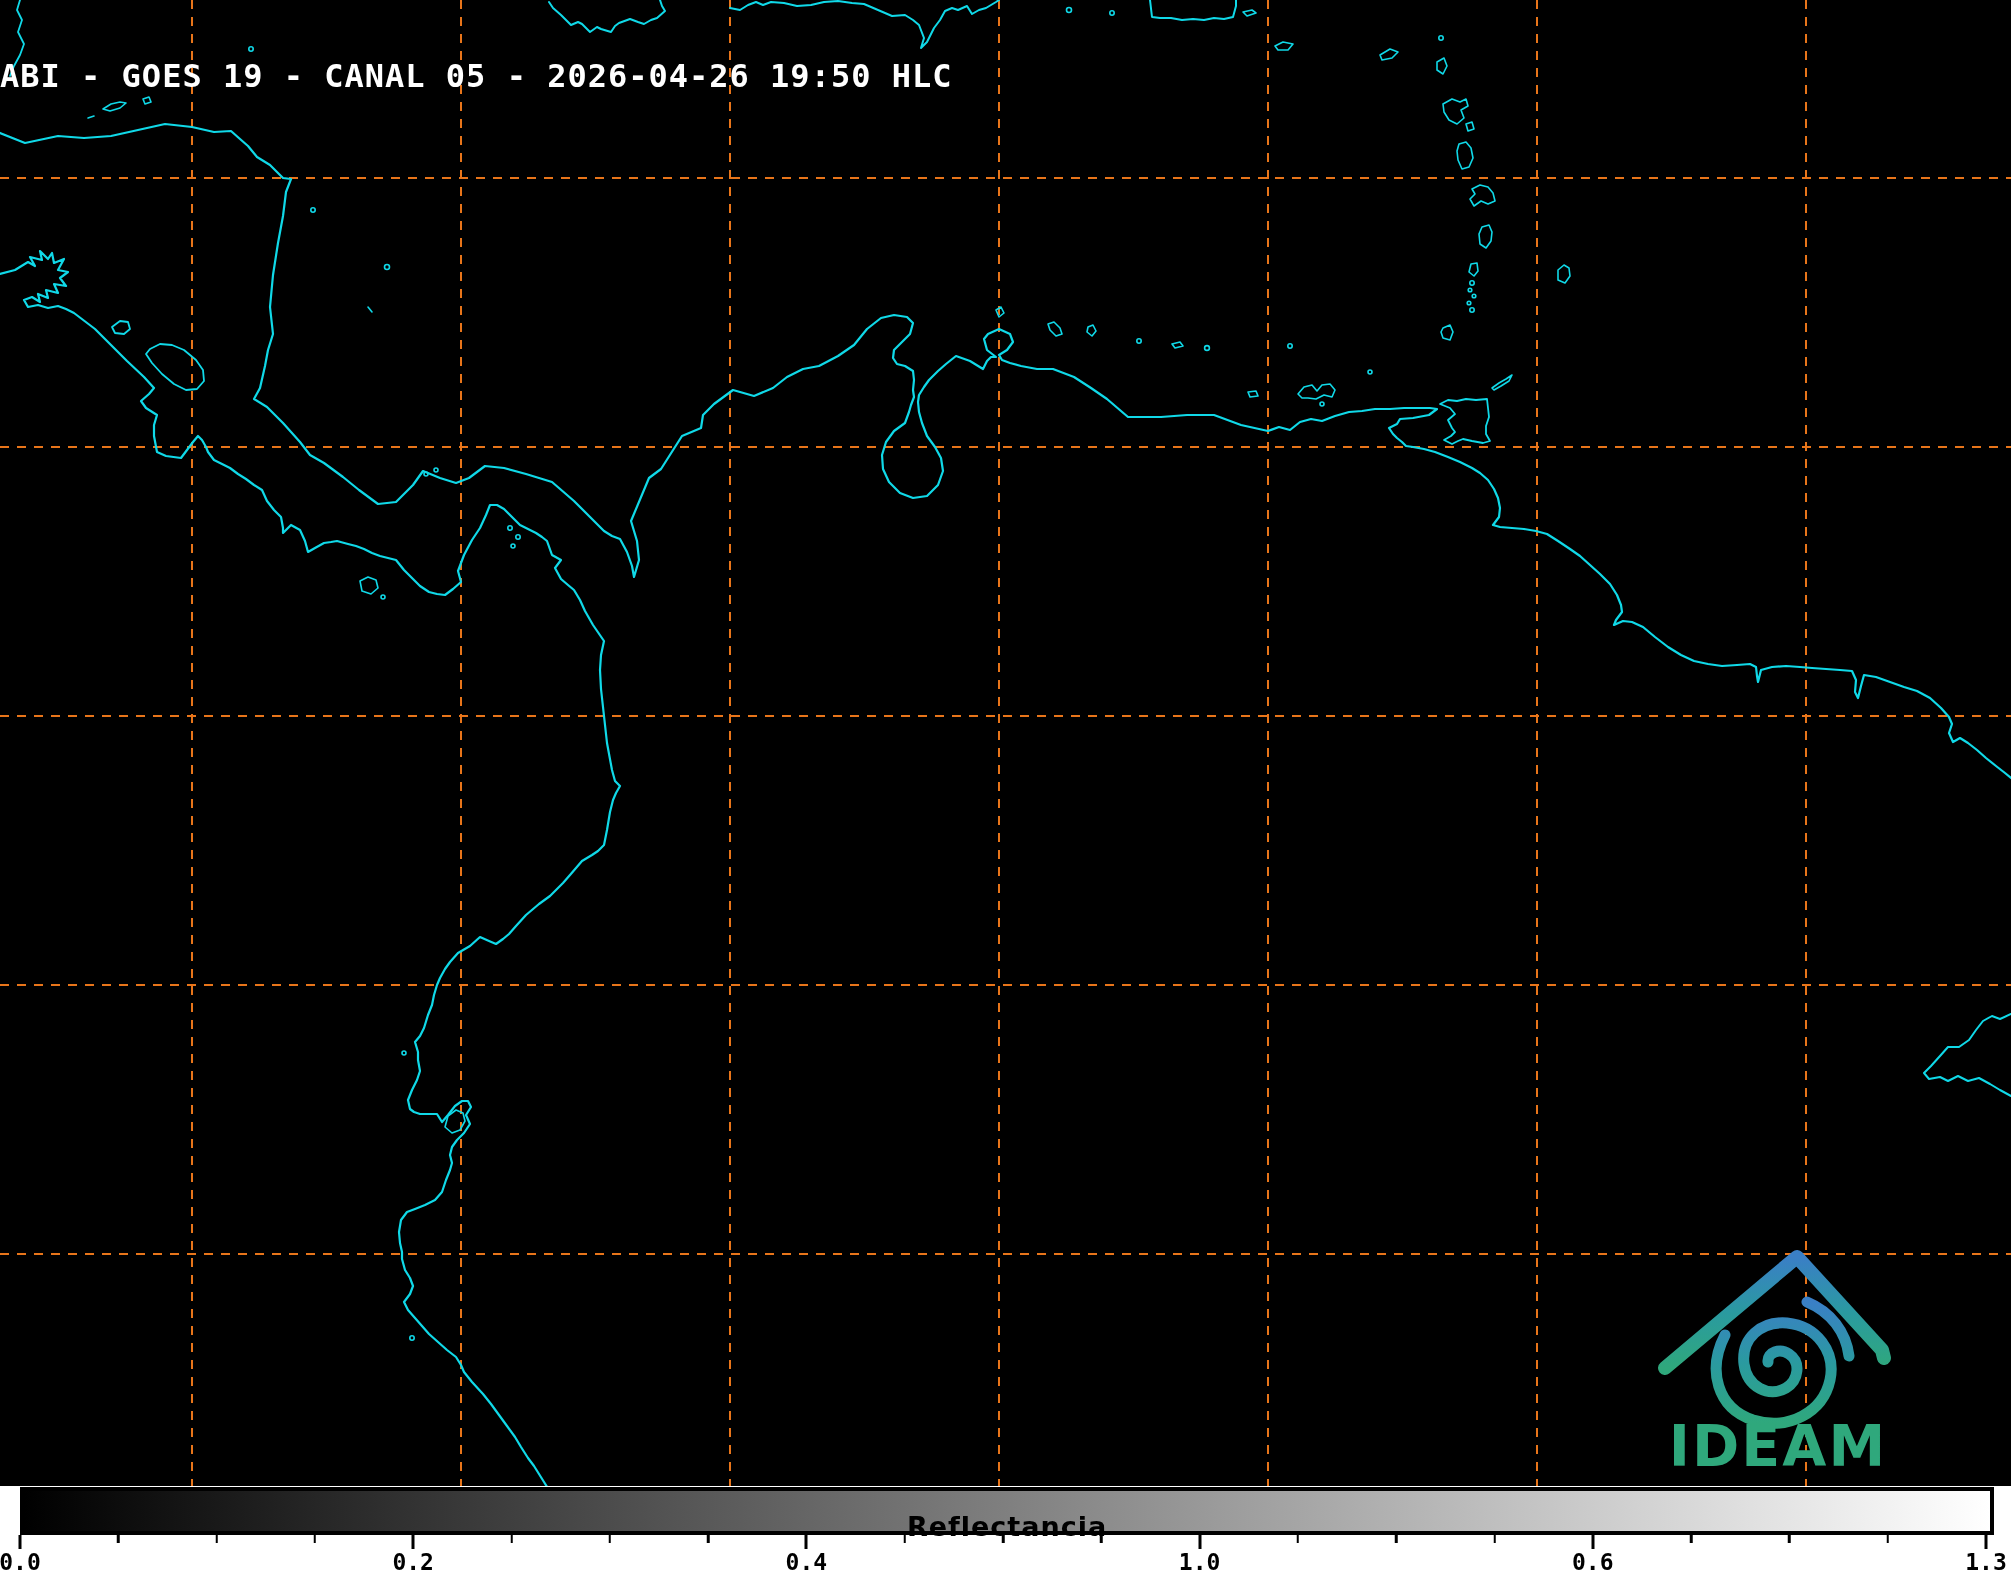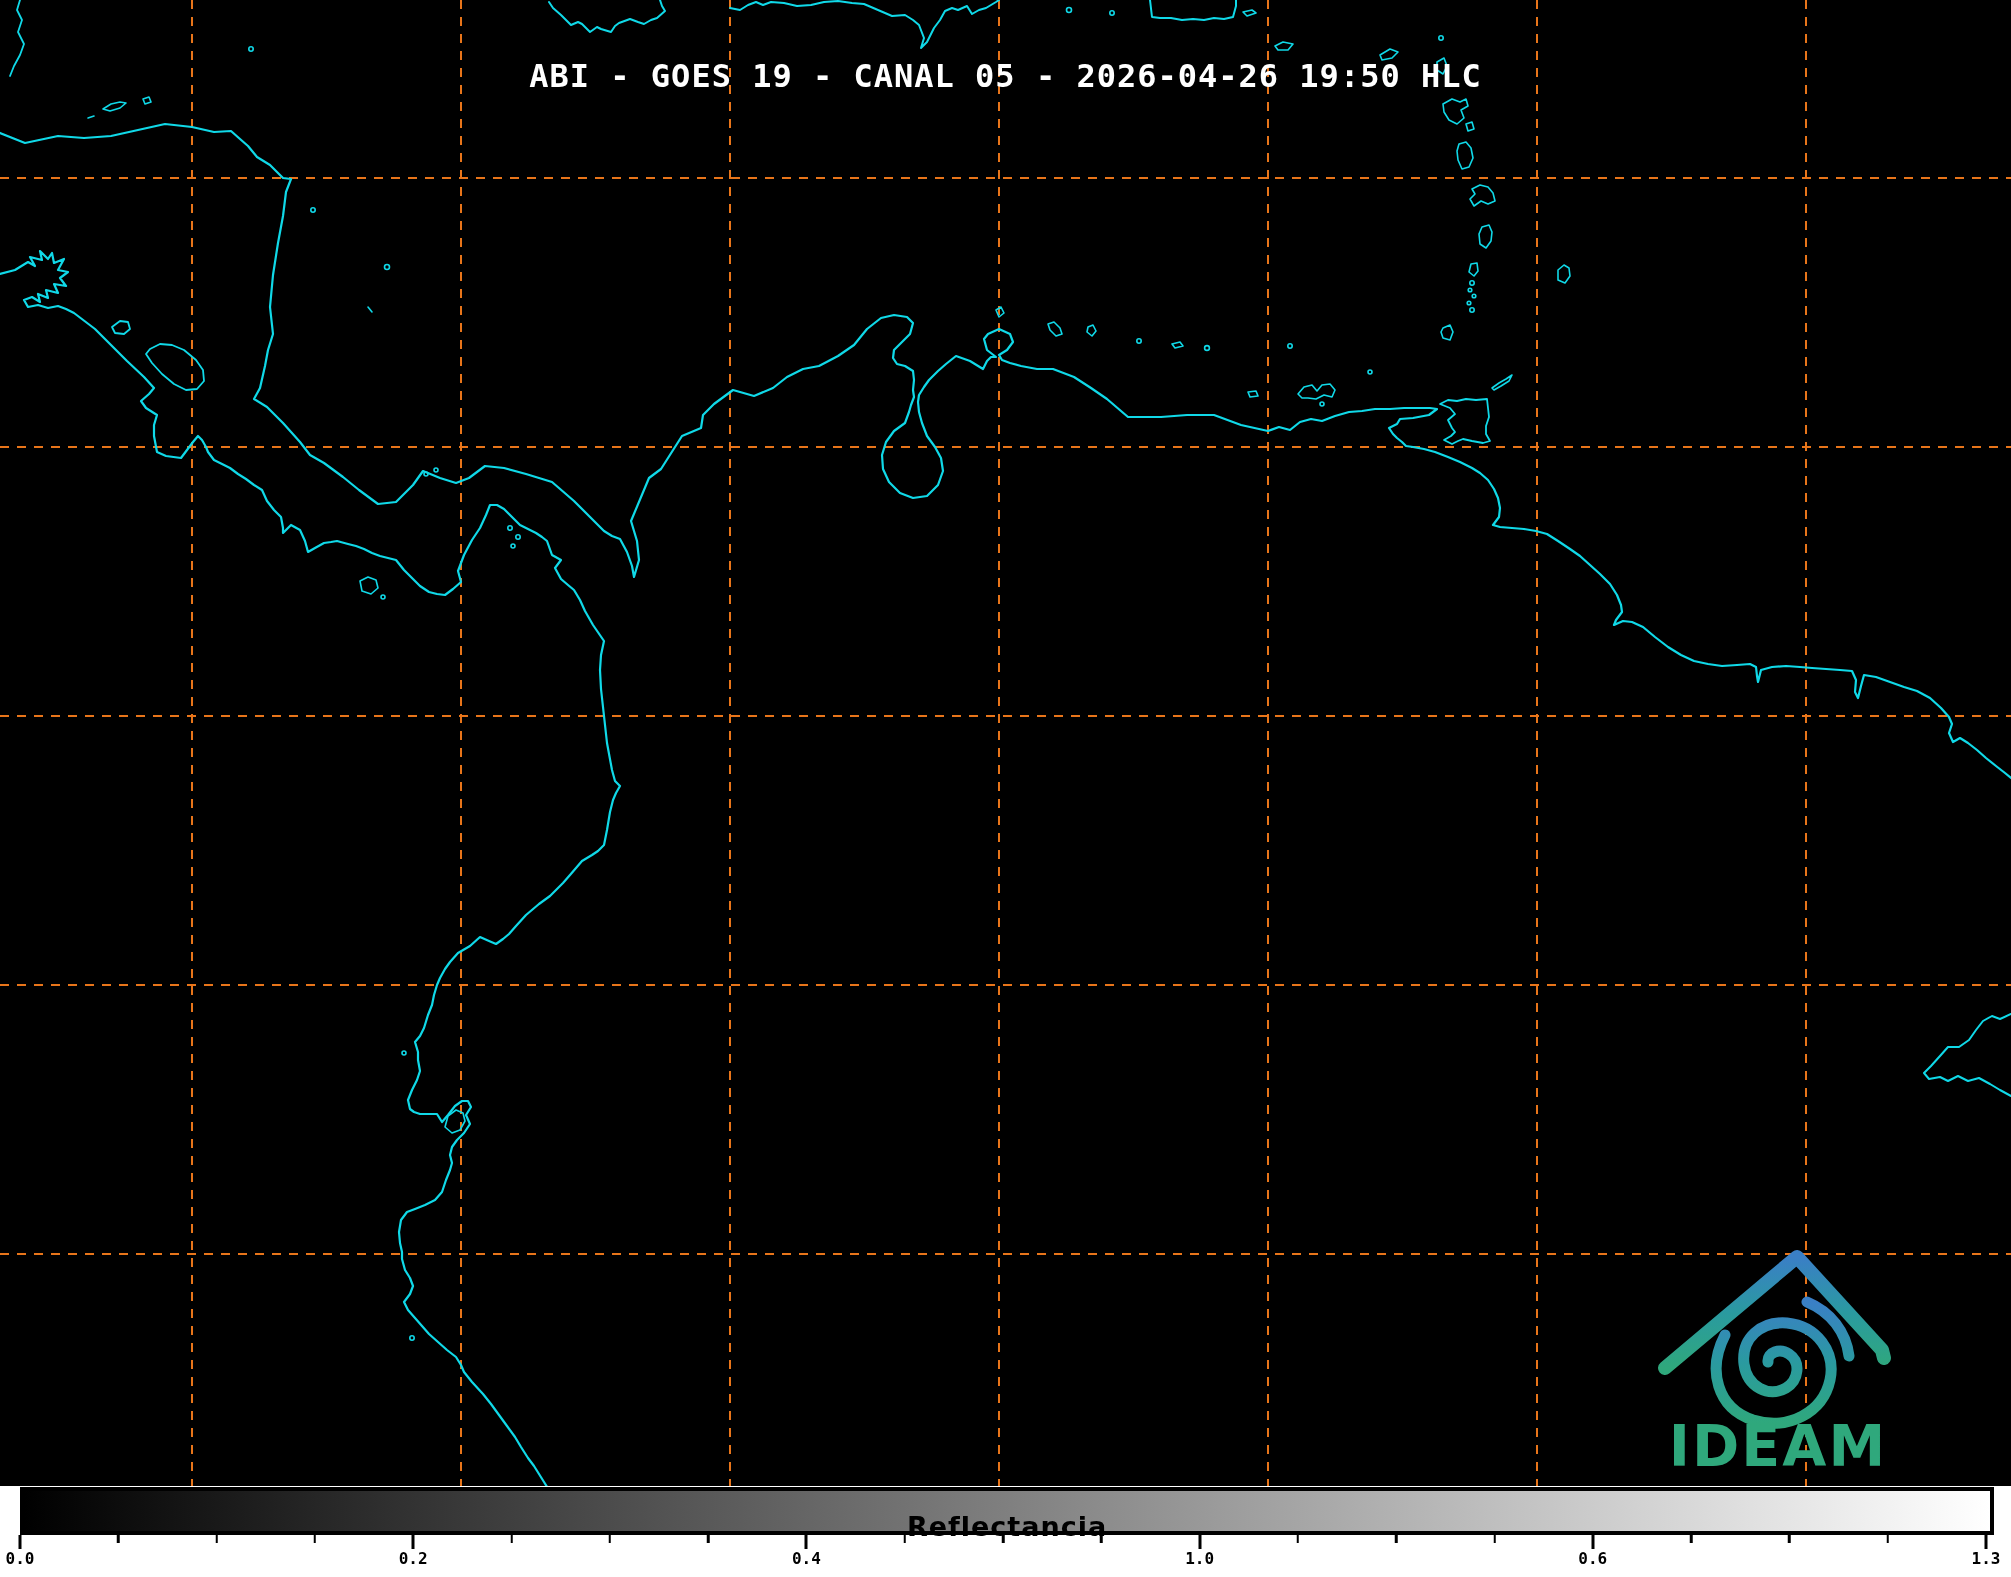--- a/index.html
+++ b/index.html
@@ -1,34 +1,34 @@
 <!DOCTYPE html>
 <html><head>
 <meta charset="utf-8">
 <style>
   html,body{margin:0;padding:0;background:#ffffff;}
   .stage{position:relative;width:2011px;height:1577px;overflow:hidden;background:#ffffff;
          font-family:"DejaVu Sans Mono", monospace;}
   .map{position:absolute;left:0;top:0;width:2011px;height:1486px;background:#000;}
   .map svg{position:absolute;left:0;top:0;}
-  .map-title{position:absolute;left:0;top:57px;width:100%;text-align:center;
+  .map-title{position:absolute;left:0;top:57px;width:100%;
     color:#ffffff;font-family:"DejaVu Sans Mono",monospace;font-size:32px;font-weight:700;
     letter-spacing:1px;pointer-events:none;white-space:pre;}
   .cbar-strip{position:absolute;left:0;top:1486px;width:2011px;height:91px;background:#ffffff;}
   .cbar{position:absolute;left:20px;top:1px;width:1966px;height:40px;
         border:4px solid #000;background:linear-gradient(to right,#000000,#ffffff);}
   .cbar-label{position:absolute;left:50%;top:7px;transform:translateX(-50%);
 img    color:#000;font-family:"DejaVu Sans",sans-serif;font-weight:700;font-size:27px;letter-spacing:1px;margin-top:13px;}
   .cbar-ticks{position:absolute;left:20px;top:49px;width:1966px;height:16px;}
   .tick{position:absolute;top:0;width:3px;background:#000;transform:translateX(-50%);}
   .tick.major{height:14px;}
   .tick.minor{height:8px;width:2.5px;}
   .cbar-labels{position:absolute;left:20px;top:63px;width:1966px;height:28px;}
   .tick-label{position:absolute;top:0;transform:translateX(-50%);color:#000;
-    font-family:"DejaVu Sans Mono",monospace;font-size:16px;font-weight:700;white-space:nowrap;}
+    font-family:"DejaVu Sans Mono",monospace;font-size:23px;font-weight:700;white-space:nowrap;}
   .logo-text{font-family:"DejaVu Sans",sans-serif;font-weight:700;font-size:57px;letter-spacing:2px;}
 </style>
 </head>
 <body>
 
 <div class="stage">
 
   <div class="map">
     <svg id="map-svg" width="2011" height="1486" viewBox="0 0 2011 1486">
       <g id="grid-layer">

